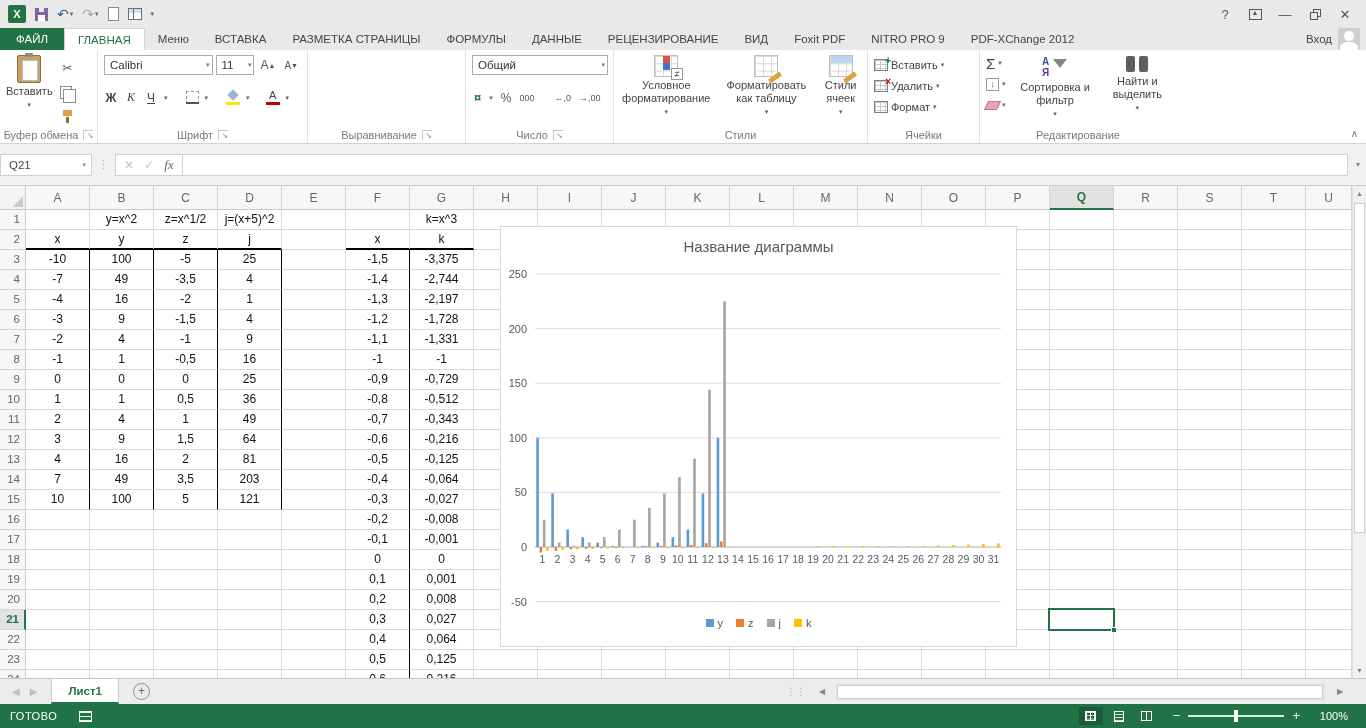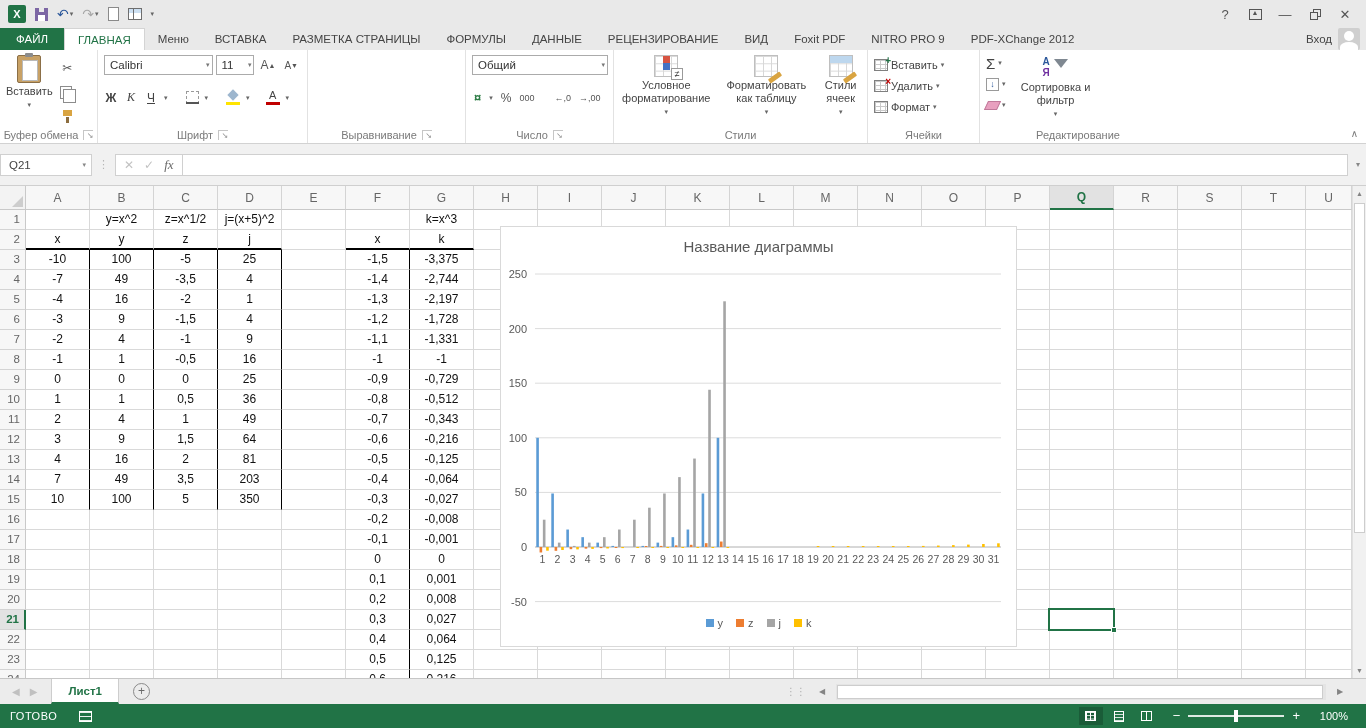--- a/index.html
+++ b/index.html
@@ -404,20 +404,25 @@
       </div>
       <div class="lbtn" style="width:84px;">
         <span class="ico-sort">
             <span class="a">А</span>
             <span class="ya">Я</span>
             <span class="fun"></span>
           </span>
         <span class="lbl">Сортировка и фильтр</span>
           <span class="arr8">▾</span>
       </div>
+      <div class="lbtn" style="width:74px;">
+        <span class="ico-binoc"></span>
+        <span class="lbl">Найти и выделить</span>
+          <span class="arr8">▾</span>
+      </div>
     </div>
     <div class="rg-label">
         <span>Редактирование</span>
       </div>
   </div>
 
   <span class="ribbon-collapse">∧</span>
 </div>
 
 <div class="fbar">
@@ -794,21 +799,21 @@
       <div class="cell" style="width: 64px;"></div>
       <div class="cell" style="width: 64px;"></div>
       <div class="cell" style="width: 64px;"></div>
       <div class="cell" style="width: 46px;"></div>
     </div>
     <div class="grow" style="top: 304px;">
       <div class="rowhdr">15</div>
       <div class="cell br-black" style="width: 64px;">10</div>
       <div class="cell br-black" style="width: 64px;">100</div>
       <div class="cell br-black" style="width: 64px;">5</div>
-      <div class="cell br-black" style="width: 64px;">350</div>
+      <div class="cell br-black" style="width: 64px;">121</div>
       <div class="cell" style="width: 64px;"></div>
       <div class="cell br-black" style="width: 64px;">-0,3</div>
       <div class="cell" style="width: 64px;">-0,027</div>
       <div class="cell" style="width: 64px;"></div>
       <div class="cell" style="width: 64px;"></div>
       <div class="cell" style="width: 64px;"></div>
       <div class="cell" style="width: 64px;"></div>
       <div class="cell" style="width: 64px;"></div>
       <div class="cell" style="width: 64px;"></div>
       <div class="cell" style="width: 64px;"></div>

